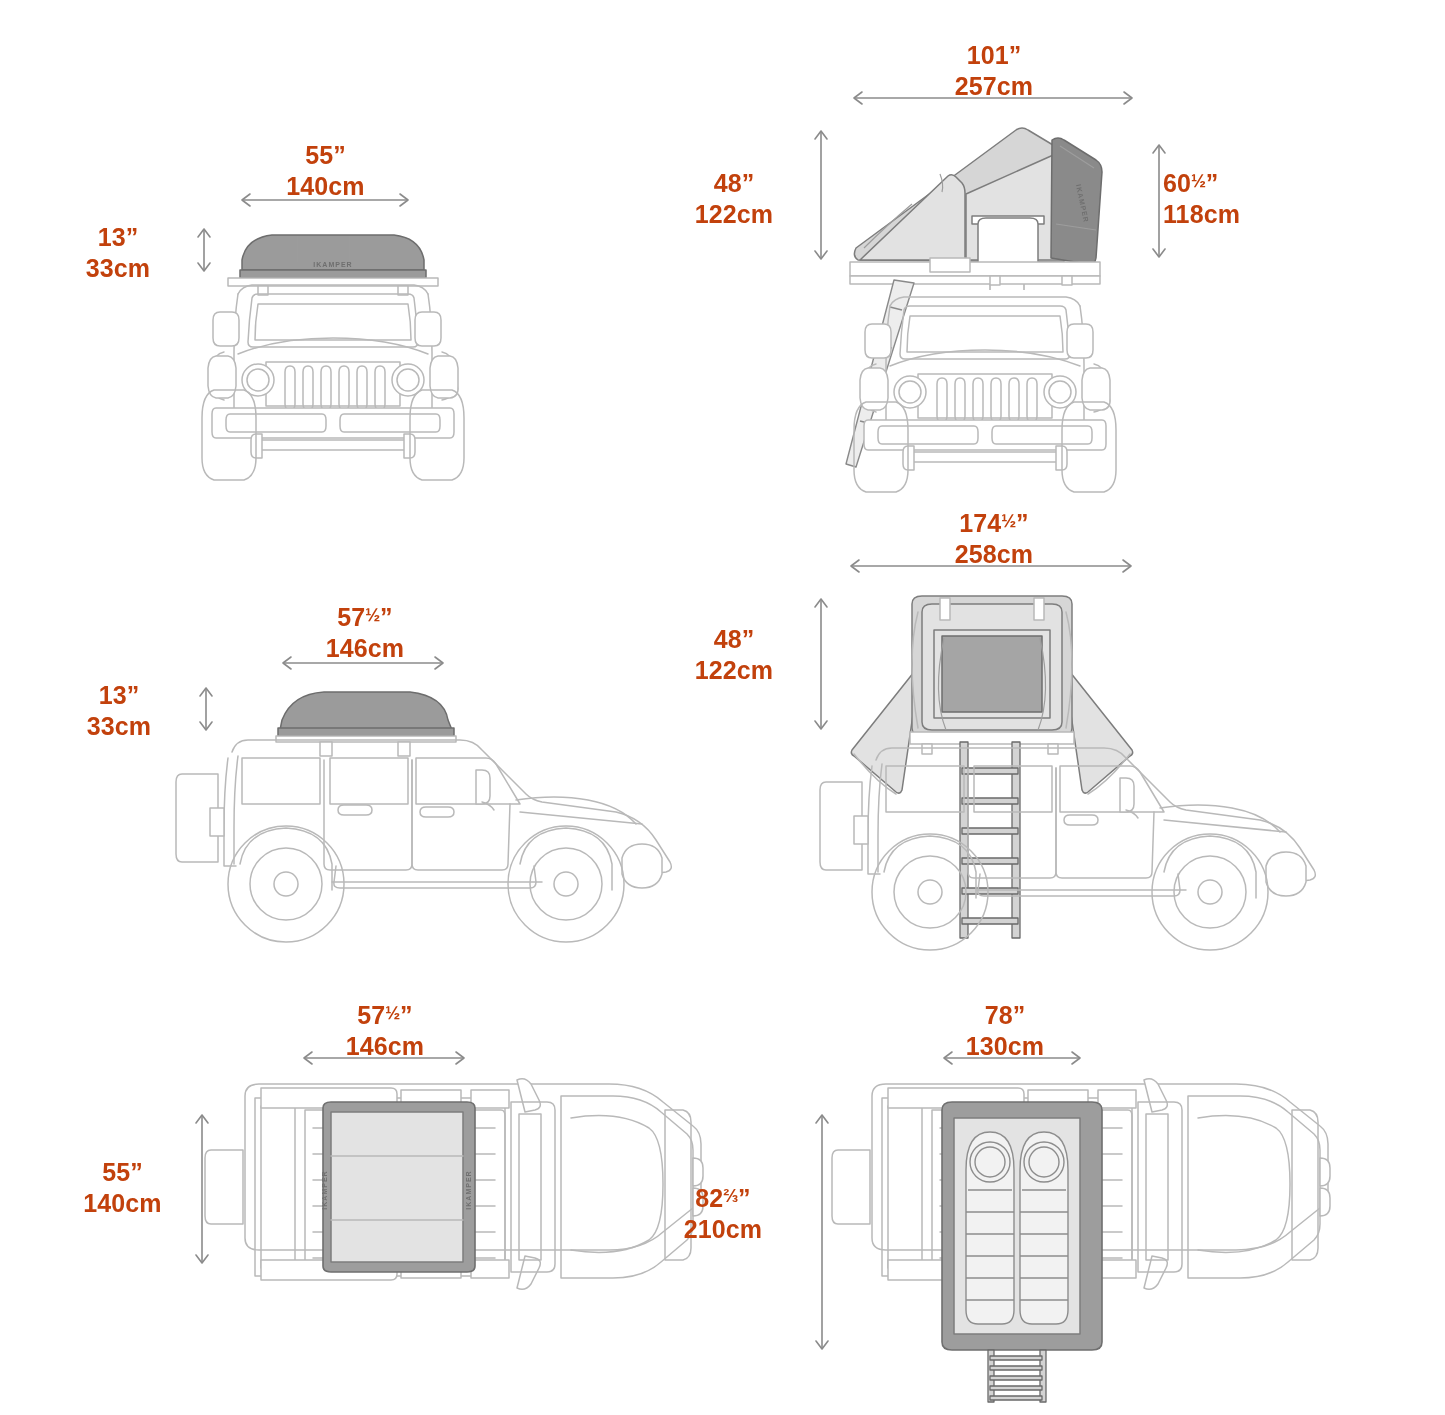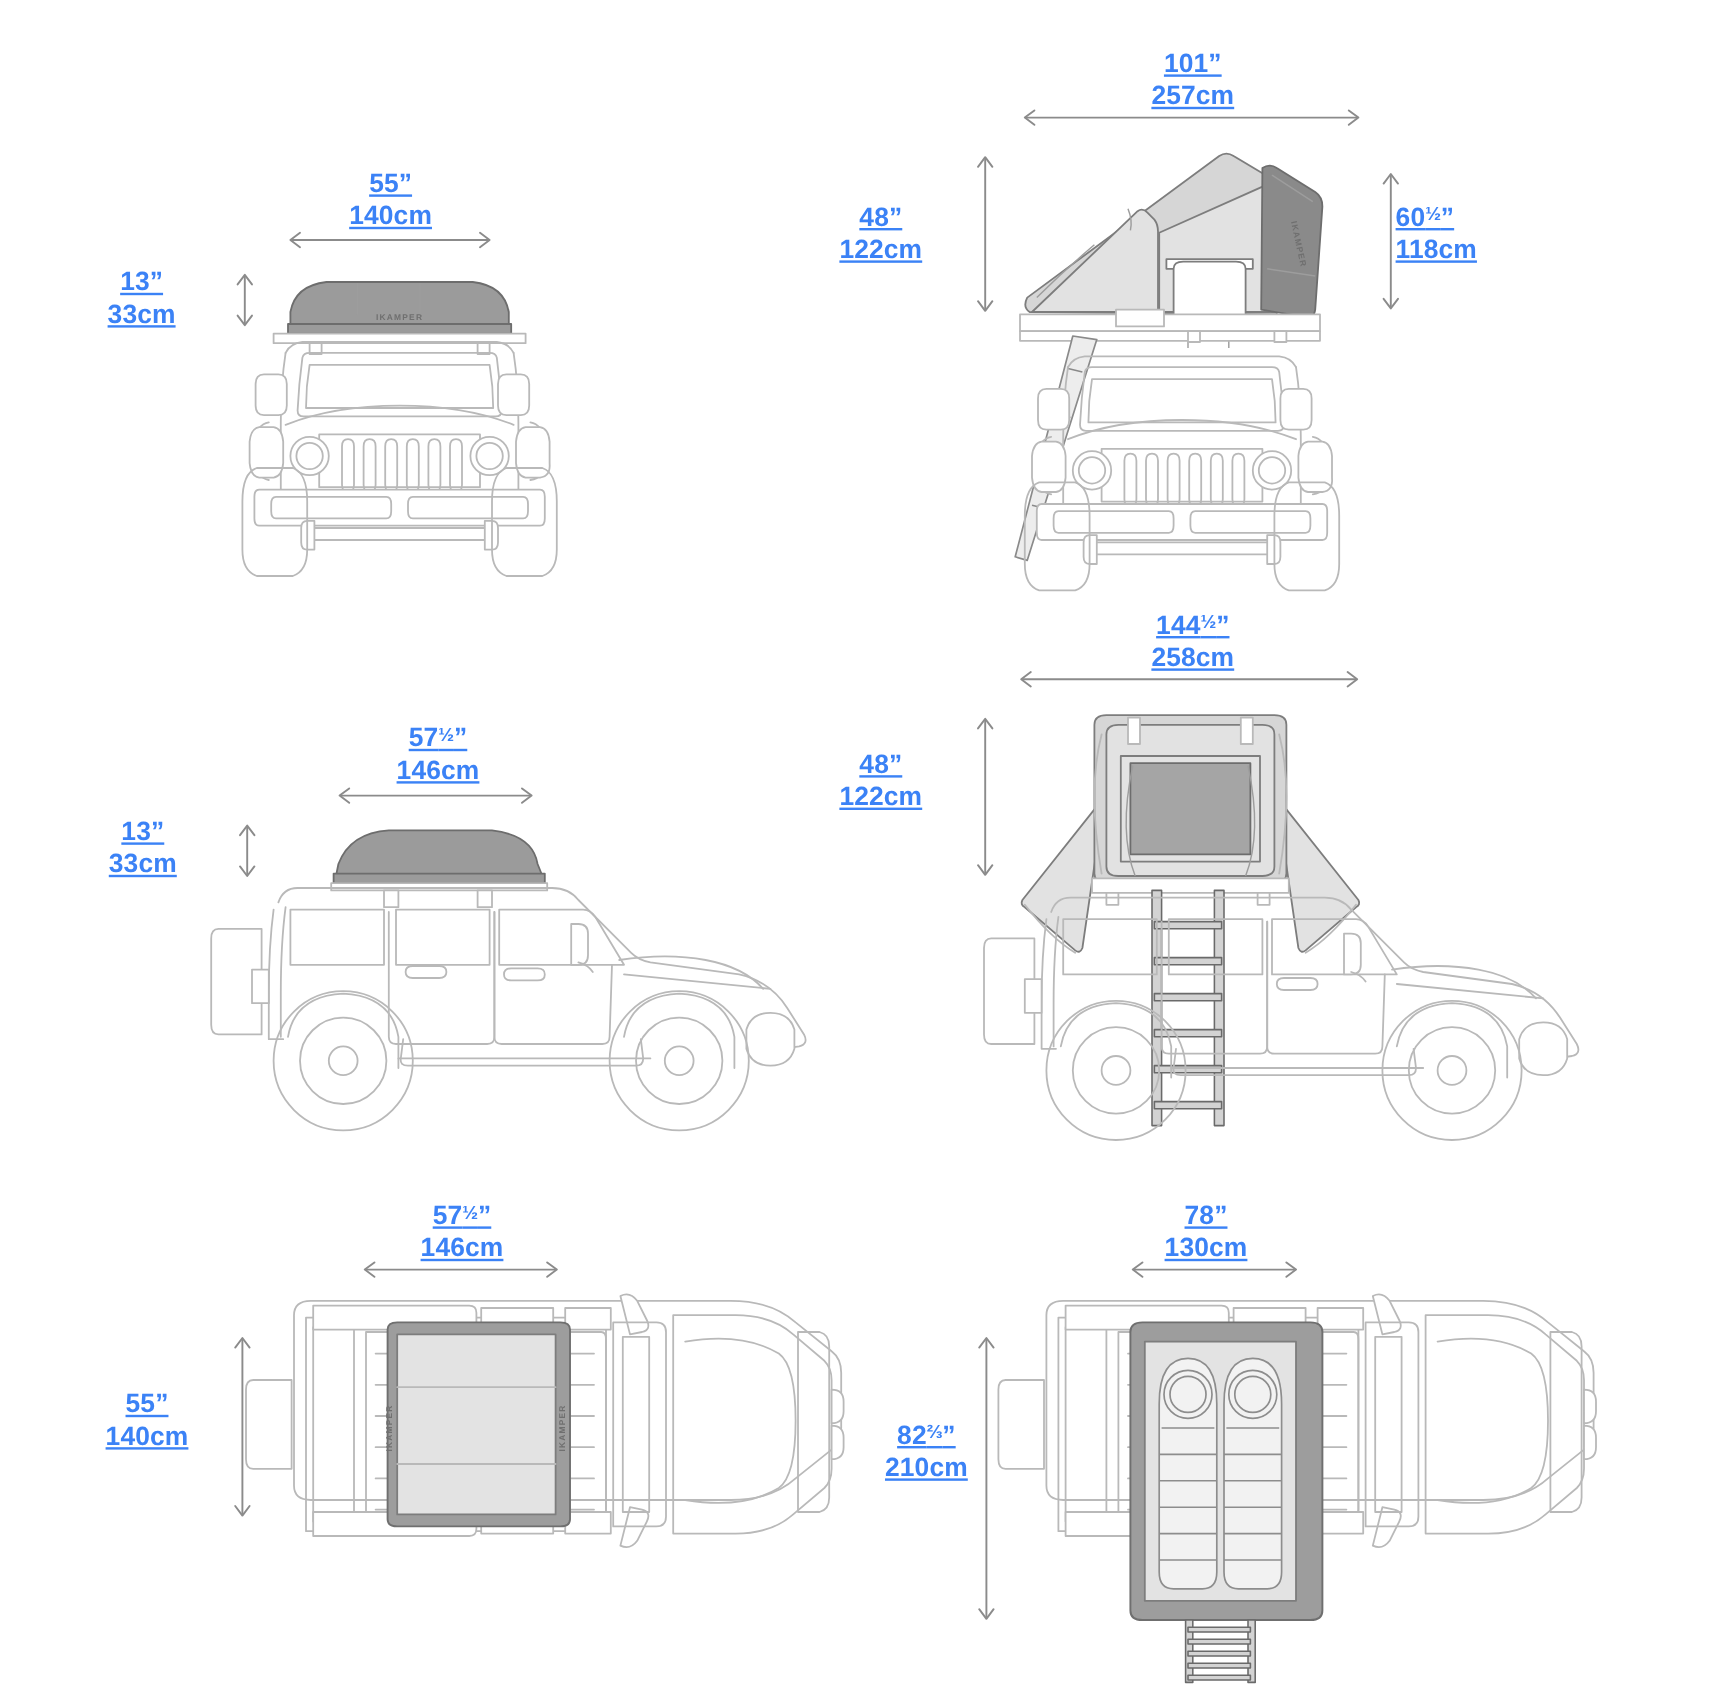--- a/index.html
+++ b/index.html
@@ -13,28 +13,27 @@
     width: 1445px;
     height: 1415px;
     background: #ffffff;
     overflow: hidden;
   }
   .panel { position: absolute; }
 
   
   .dim {
     position: absolute;
-    color: #3b82f6;
-    font-size: 22px;
+    color: #c2410c;
+    font-size: 25px;
     font-weight: 700;
     line-height: 1.22;
     letter-spacing: 0.1px;
     white-space: nowrap;
     text-align: center;
-    text-decoration: underline;
   }
   .dim .l2 { display: block; }
   .dim.left { }
 
   sup.fr, .frac {
     font-size: 0.72em;
     vertical-align: 0.28em;
     letter-spacing: -0.2px;
   }
 
@@ -363,21 +362,21 @@
           <circle class="o" cx="394" cy="212" r="36"></circle>
           <circle class="o" cx="394" cy="212" r="12"></circle>
         </g>
       </svg>
     </div>
   </div>
 
   <div class="panel">
 
     <div class="dim" style="left:890px; top:508px; width:208px;">
-      <span>144</span><span class="frac">½</span><span>”</span>
+      <span>174</span><span class="frac">½</span><span>”</span>
       <span class="l2">258cm</span>
     </div>
 
     <div class="arrowH" style="left:845px; top:558px;">
       <svg width="292" height="16" viewBox="0 0 292 16">
         <line class="ln" x1="7" y1="8" x2="285" y2="8"></line>
         <polyline class="hd" points="14,2 6,8 14,14"></polyline>
         <polyline class="hd" points="278,2 286,8 278,14"></polyline>
       </svg>
     </div>
@@ -559,21 +558,21 @@
     </div>
 
     <div class="arrowH" style="left:938px; top:1050px;">
       <svg width="148" height="16" viewBox="0 0 148 16">
         <line class="ln" x1="7" y1="8" x2="141" y2="8"></line>
         <polyline class="hd" points="14,2 6,8 14,14"></polyline>
         <polyline class="hd" points="134,2 142,8 134,14"></polyline>
       </svg>
     </div>
 
-    <div class="dim left" style="left:705px; top:1183px; width:134px;">
+    <div class="dim left" style="left:656px; top:1183px; width:134px;">
       <span>82</span><span class="frac">⅔</span><span>”</span>
       <span class="l2">210cm</span>
     </div>
 
     <div class="arrowV" style="left:814px; top:1110px;">
       <svg width="16" height="244" viewBox="0 0 16 244">
         <line class="ln" x1="8" y1="6" x2="8" y2="238"></line>
         <polyline class="hd" points="2,13 8,5 14,13"></polyline>
         <polyline class="hd" points="2,231 8,239 14,231"></polyline>
       </svg>

